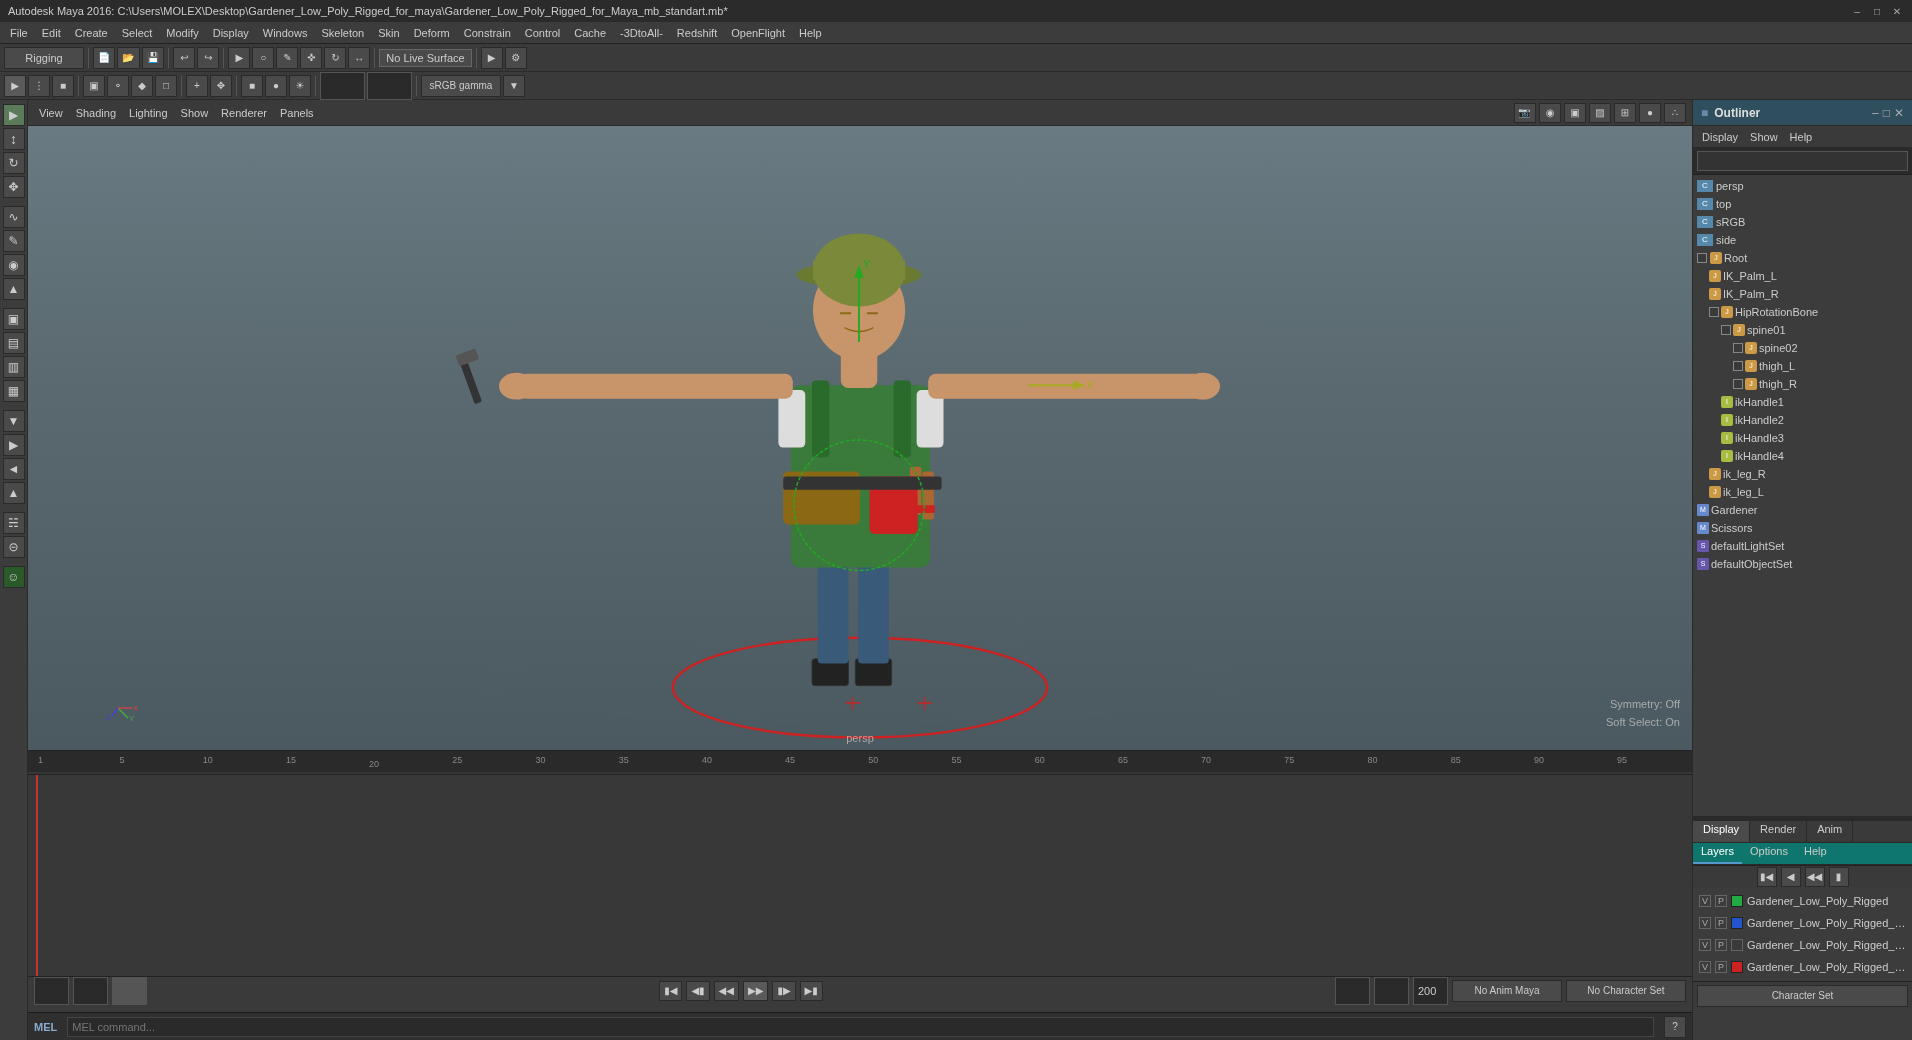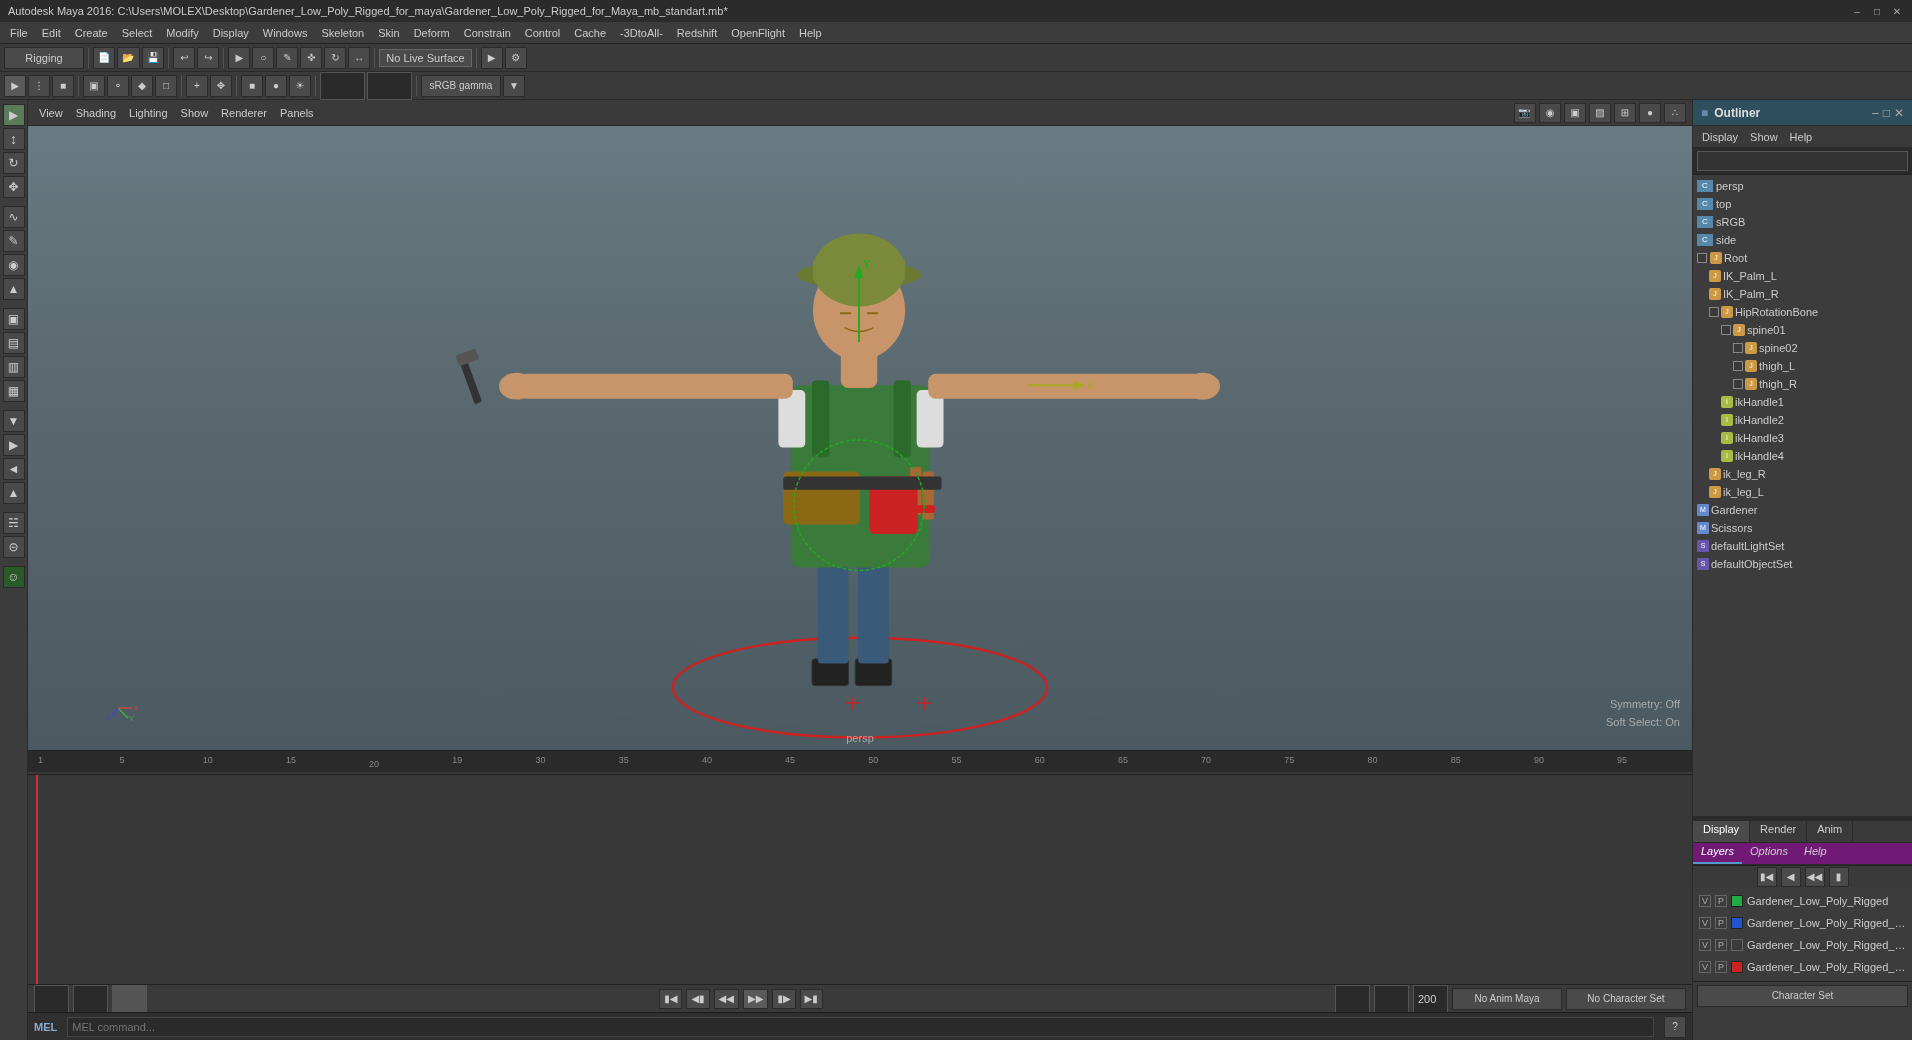--- a/index.html
+++ b/index.html
@@ -47,34 +47,34 @@
     .tree-item { display: flex; align-items: center; padding: 1px 0; cursor: pointer; height: 18px; }
     .tree-indent { display: inline-block; }
     .tree-label { font-size: 11px; color: #ccc; }
     
     
     #outliner-bottom { height: 220px; border-top: 1px solid #2a2a2a; }
     #outliner-tabs { height: 22px; display: flex; background: #3a3a3a; border-bottom: 1px solid #2a2a2a; }
     .out-tab { padding: 2px 10px; color: #ccc; font-size: 11px; cursor: pointer; border-right: 1px solid #2a2a2a; }
     .out-tab.active { background: #4a4a4a; color: #fff; }
     
-    #outliner-sub-tabs { height: 22px; display: flex; background: #701a75; border-bottom: 1px solid #2a2a2a; font-style: italic; }
+    #outliner-sub-tabs { height: 22px; display: flex; background: #0f766e; border-bottom: 1px solid #2a2a2a; }
     .out-sub-tab { padding: 2px 8px; color: #ccc; font-size: 11px; cursor: pointer; }
     .out-sub-tab.active { color: #fff; border-bottom: 2px solid #5599cc; }
     
     #layer-list { padding: 4px; display: flex; flex-direction: column; gap: 2px; }
     .layer-item { display: flex; align-items: center; gap: 4px; padding: 2px 2px; height: 20px; cursor: pointer; }
     .layer-check { width: 12px; height: 12px; border: 1px solid #666; color: #aaa; font-size: 9px; display: flex; align-items: center; justify-content: center; cursor: pointer; }
     .layer-color { width: 12px; height: 12px; border: 1px solid #222; }
     .layer-name { font-size: 11px; color: #ccc; flex: 1; overflow: hidden; text-overflow: ellipsis; white-space: nowrap; }
     
     #timeline-ruler { height: 22px; background: #2a2a2a; display: flex; align-items: center; padding: 0 0; overflow: hidden; position: relative; }
     .timeline-btn { background: #4a4a4a; border: 1px solid #2a2a2a; color: #ccc; font-size: 10px; padding: 2px 4px; cursor: pointer; height: 20px; min-width: 20px; display: inline-flex; align-items: center; justify-content: center; }
     
-    #status-bar { height: 28px; background: #2f2f2f; border-top: 1px solid #1a1a1a; display: flex; align-items: center; padding: 0 6px; gap: 10px; }
+    #status-bar { height: 28px; background: #2f2f2f; border-top: 1px solid #1a1a1a; display: flex; align-items: center; padding: 0 6px; gap: 10px; margin-top: 8px; }
     
     
     #toolbar2 { background: #3a3a3a; height: 28px; display: flex; align-items: center; padding: 0 4px; gap: 2px; border-bottom: 1px solid #2a2a2a; }
     
     .input-field { background: #2a2a2a; border: 1px solid #555; color: #ccc; font-size: 11px; padding: 1px 4px; width: 50px; height: 28px; }
     
     
     ::-webkit-scrollbar { width: 8px; height: 8px; }
     ::-webkit-scrollbar-track { background: #2a2a2a; }
     ::-webkit-scrollbar-thumb { background: #555; }
@@ -325,21 +325,21 @@
         <div id="timeline-ruler" style="height:24px; background:#2a2a2a; border-top:1px solid #222; position:relative; overflow:hidden;">
           <svg width="100%" height="24" style="position:absolute;">
             <line x1="0" y1="22" x2="100%" y2="22" stroke="#444" stroke-width="1"></line>
 
           </svg>
           <div style="position:absolute; top:4px; left:10px; font-size:9px; color:#888;">1</div>
           <div style="position:absolute; top:4px; left:5.5%; font-size:9px; color:#888;">5</div>
           <div style="position:absolute; top:4px; left:10.5%; font-size:9px; color:#888;">10</div>
           <div style="position:absolute; top:4px; left:15.5%; font-size:9px; color:#888;">15</div>
           <div style="position:absolute; top:8px; left:20.5%; font-size:9px; color:#888;">20</div>
-          <div style="position:absolute; top:4px; left:25.5%; font-size:9px; color:#888;">19</div>
+          <div style="position:absolute; top:4px; left:25.5%; font-size:9px; color:#888;">25</div>
           <div style="position:absolute; top:4px; left:30.5%; font-size:9px; color:#888;">30</div>
           <div style="position:absolute; top:4px; left:35.5%; font-size:9px; color:#888;">35</div>
           <div style="position:absolute; top:4px; left:40.5%; font-size:9px; color:#888;">40</div>
           <div style="position:absolute; top:4px; left:45.5%; font-size:9px; color:#888;">45</div>
           <div style="position:absolute; top:4px; left:50.5%; font-size:9px; color:#888;">50</div>
           <div style="position:absolute; top:4px; left:55.5%; font-size:9px; color:#888;">55</div>
           <div style="position:absolute; top:4px; left:60.5%; font-size:9px; color:#888;">60</div>
           <div style="position:absolute; top:4px; left:65.5%; font-size:9px; color:#888;">65</div>
           <div style="position:absolute; top:4px; left:70.5%; font-size:9px; color:#888;">70</div>
           <div style="position:absolute; top:4px; left:75.5%; font-size:9px; color:#888;">75</div>

